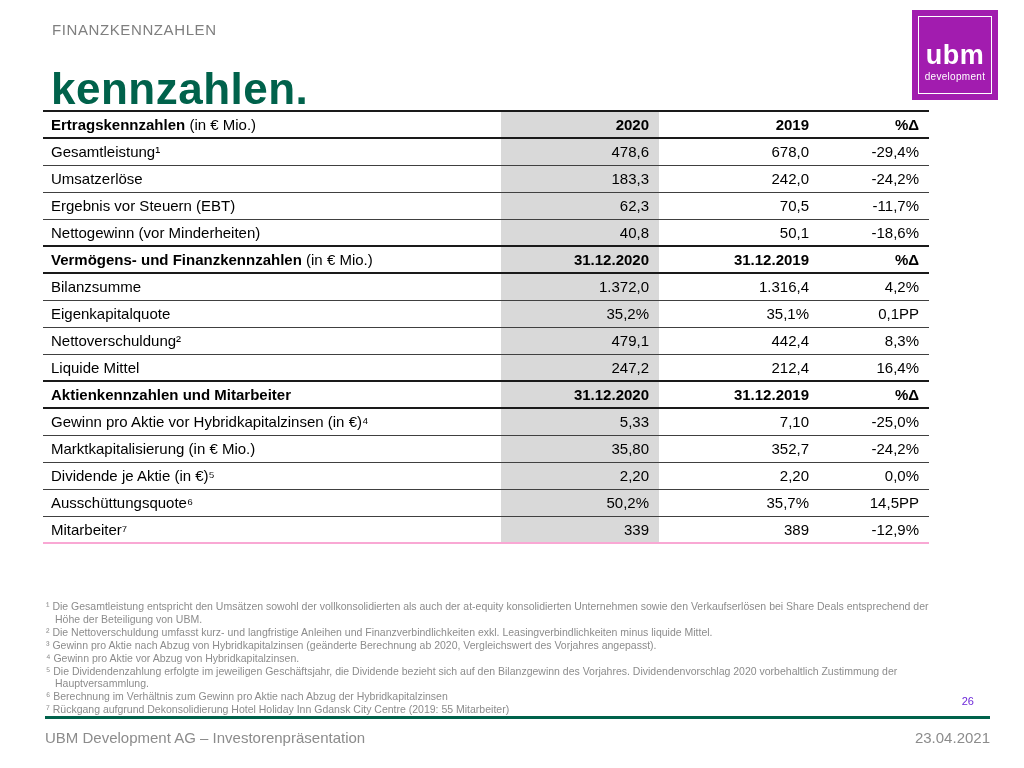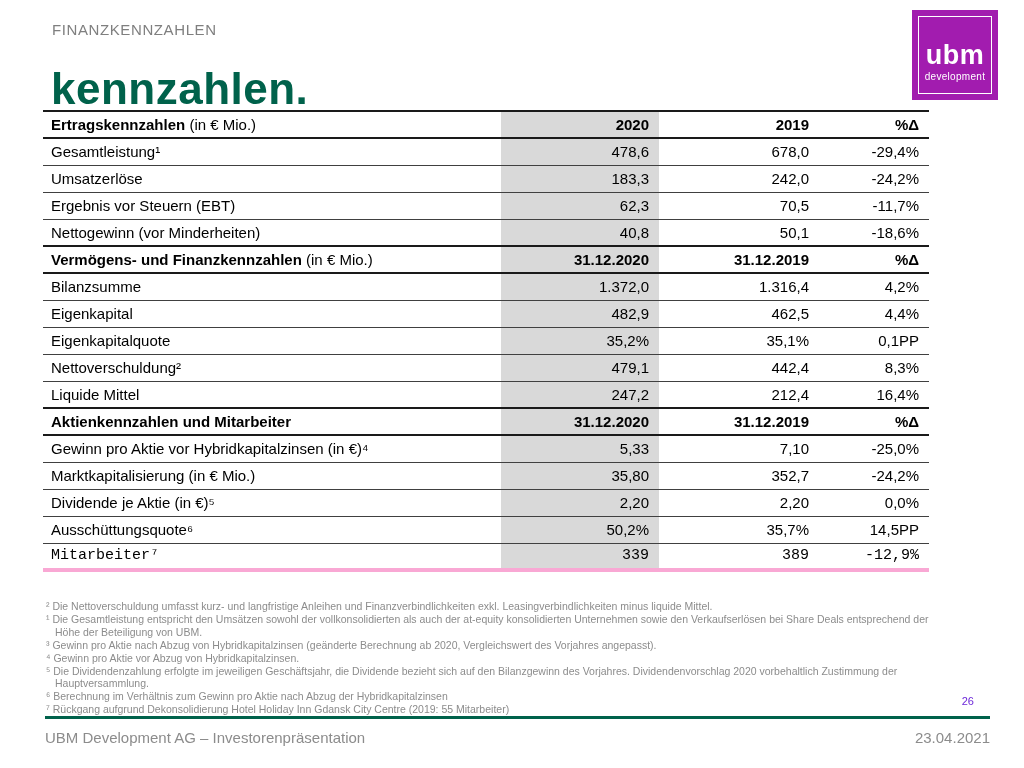--- a/index.html
+++ b/index.html
@@ -58,21 +58,21 @@
   th, td { font-size: 15px; vertical-align: middle; padding: 0; }
   .label-cell { text-align: left; padding-left: 8px; }
   .num { text-align: right; padding-right: 10px; }
   .band { background: #d9d9d9; }
 
   tr.section-row th { border-top: 2px solid #1a1a1a; border-bottom: 2px solid #1a1a1a; }
   tr.section-row .label-cell { font-weight: normal; }
   tr.section-row .sec-bold { font-weight: bold; }
   tr.section-row .num { font-weight: bold; }
   tr.data-row td { border-bottom: 1px solid #404040; }
-  tr.data-row.last td { border-bottom: 4px solid #f9a8d4; font-family: Liberation Mono, monospace; }
+  tr.data-row.last td { border-bottom: 2px solid #f9a8d4; }
 
   .footnotes {
     position: absolute; left: 46px; top: 600px; width: 905px;
   }
   .footnote {
     font-size: 10.5px; line-height: 12.9px; color: #8c8c8c;
     padding-left: 9px; text-indent: -9px;
   }
 
   .page-number {
@@ -153,26 +153,20 @@
       <th class="num">31.12.2019</th>
       <th class="num">%Δ</th>
     </tr>
     <tr class="data-row">
       <td class="label-cell">Bilanzsumme</td>
       <td class="num band">1.372,0</td>
       <td class="num">1.316,4</td>
       <td class="num">4,2%</td>
     </tr>
     <tr class="data-row">
-      <td class="label-cell">Eigenkapital</td>
-      <td class="num band">482,9</td>
-      <td class="num">462,5</td>
-      <td class="num">4,4%</td>
-    </tr>
-    <tr class="data-row">
       <td class="label-cell">Eigenkapitalquote</td>
       <td class="num band">35,2%</td>
       <td class="num">35,1%</td>
       <td class="num">0,1PP</td>
     </tr>
     <tr class="data-row">
       <td class="label-cell">Nettoverschuldung²</td>
       <td class="num band">479,1</td>
       <td class="num">442,4</td>
       <td class="num">8,3%</td>
@@ -217,22 +211,22 @@
     <tr class="data-row last">
       <td class="label-cell">Mitarbeiter⁷</td>
       <td class="num band">339</td>
       <td class="num">389</td>
       <td class="num">-12,9%</td>
     </tr>
   </tbody>
 </table>
 
 <div class="footnotes">
+  <div class="footnote">¹ Die Gesamtleistung entspricht den Umsätzen sowohl der vollkonsolidierten als auch der at-equity konsolidierten Unternehmen sowie den Verkaufserlösen bei Share Deals entsprechend der Höhe der Beteiligung von UBM.</div>
   <div class="footnote">² Die Nettoverschuldung umfasst kurz- und langfristige Anleihen und Finanzverbindlichkeiten exkl. Leasingverbindlichkeiten minus liquide Mittel.</div>
-  <div class="footnote">¹ Die Gesamtleistung entspricht den Umsätzen sowohl der vollkonsolidierten als auch der at-equity konsolidierten Unternehmen sowie den Verkaufserlösen bei Share Deals entsprechend der Höhe der Beteiligung von UBM.</div>
   <div class="footnote">³ Gewinn pro Aktie nach Abzug von Hybridkapitalzinsen (geänderte Berechnung ab 2020, Vergleichswert des Vorjahres angepasst).</div>
   <div class="footnote">⁴ Gewinn pro Aktie vor Abzug von Hybridkapitalzinsen.</div>
   <div class="footnote">⁵ Die Dividendenzahlung erfolgte im jeweiligen Geschäftsjahr, die Dividende bezieht sich auf den Bilanzgewinn des Vorjahres. Dividendenvorschlag 2020 vorbehaltlich Zustimmung der Hauptversammlung.</div>
   <div class="footnote">⁶ Berechnung im Verhältnis zum Gewinn pro Aktie nach Abzug der Hybridkapitalzinsen</div>
   <div class="footnote">⁷ Rückgang aufgrund Dekonsolidierung Hotel Holiday Inn Gdansk City Centre (2019: 55 Mitarbeiter)</div>
 </div>
 
 <div class="page-number">26</div>
 <div class="divider"></div>
 <div class="footer-left">UBM Development AG – Investorenpräsentation</div>

